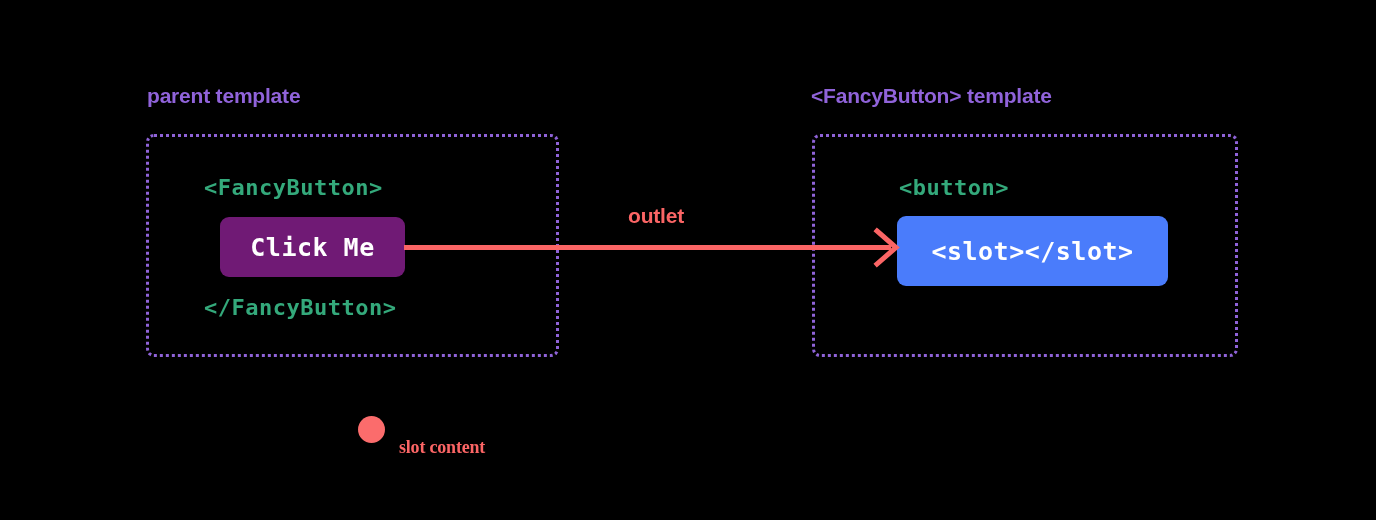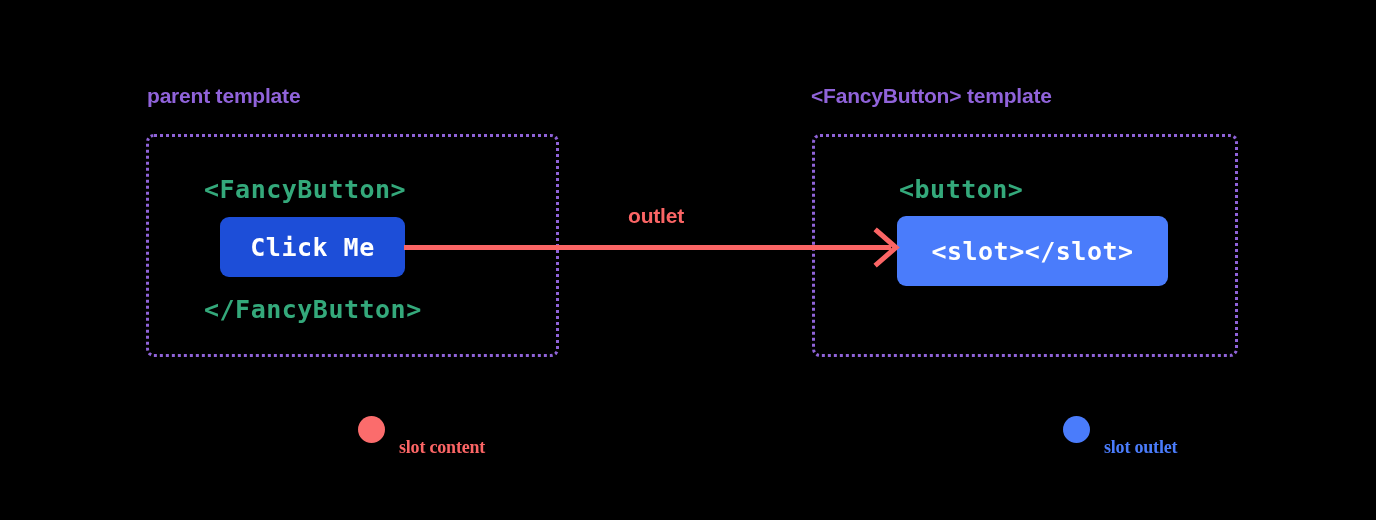--- a/index.html
+++ b/index.html
@@ -44,21 +44,21 @@
     box-sizing: border-box;
   }
   #panel-parent { left: 146px; top: 134px; width: 413px; height: 223px; }
   #panel-fancy  { left: 812px; top: 134px; width: 426px; height: 223px; }
 
   
   .code-tag {
     position: absolute;
     font-family: "DejaVu Sans Mono", monospace;
     font-weight: bold;
-    font-size: 25px;
+    font-size: 22px;
     letter-spacing: 0.5px;
     color: #34A97B;
     white-space: nowrap;
   }
   #tag-open-fancy  { left: 204px; top: 175px; }
   #tag-close-fancy { left: 204px; top: 295px; }
   #tag-open-button  { left: 899px; top: 175px; }
   #tag-close-button { left: 899px; top: 295px; }
 
   
@@ -71,21 +71,21 @@
     font-family: "DejaVu Sans Mono", monospace;
     font-weight: bold;
     font-size: 25px;
     letter-spacing: 0.5px;
     color: #FFFFFF;
     white-space: nowrap;
     box-sizing: border-box;
   }
   #chip-click-me {
     left: 220px; top: 217px; width: 185px; height: 60px;
-    background: #1d4ed8;
+    background: #701a75;
   }
   #chip-slot {
     left: 897px; top: 216px; width: 271px; height: 70px;
     background: #4A7CFB;
   }
 
   
   #arrow-group {
     position: absolute;
     left: 404px; top: 225px;
@@ -161,18 +161,14 @@
   <svg id="arrow-group" viewBox="0 0 500 45">
     <line x1="0" y1="22.5" x2="487" y2="22.5" stroke="#FB6565" stroke-width="5"></line>
     <polyline points="473,6 492,22.5 473,39" fill="none" stroke="#FB6565" stroke-width="5" stroke-linecap="square"></polyline>
   </svg>
 
   <div class="legend-item" id="legend-slot-content">
     <span class="legend-dot"></span>
     <span class="legend-text">slot content</span>
   </div>
 
-  <div class="legend-item" id="legend-slot-outlet">
-    <span class="legend-dot"></span>
-    <span class="legend-text">slot outlet</span>
-  </div>
 
 </div>
 
 </body></html>

